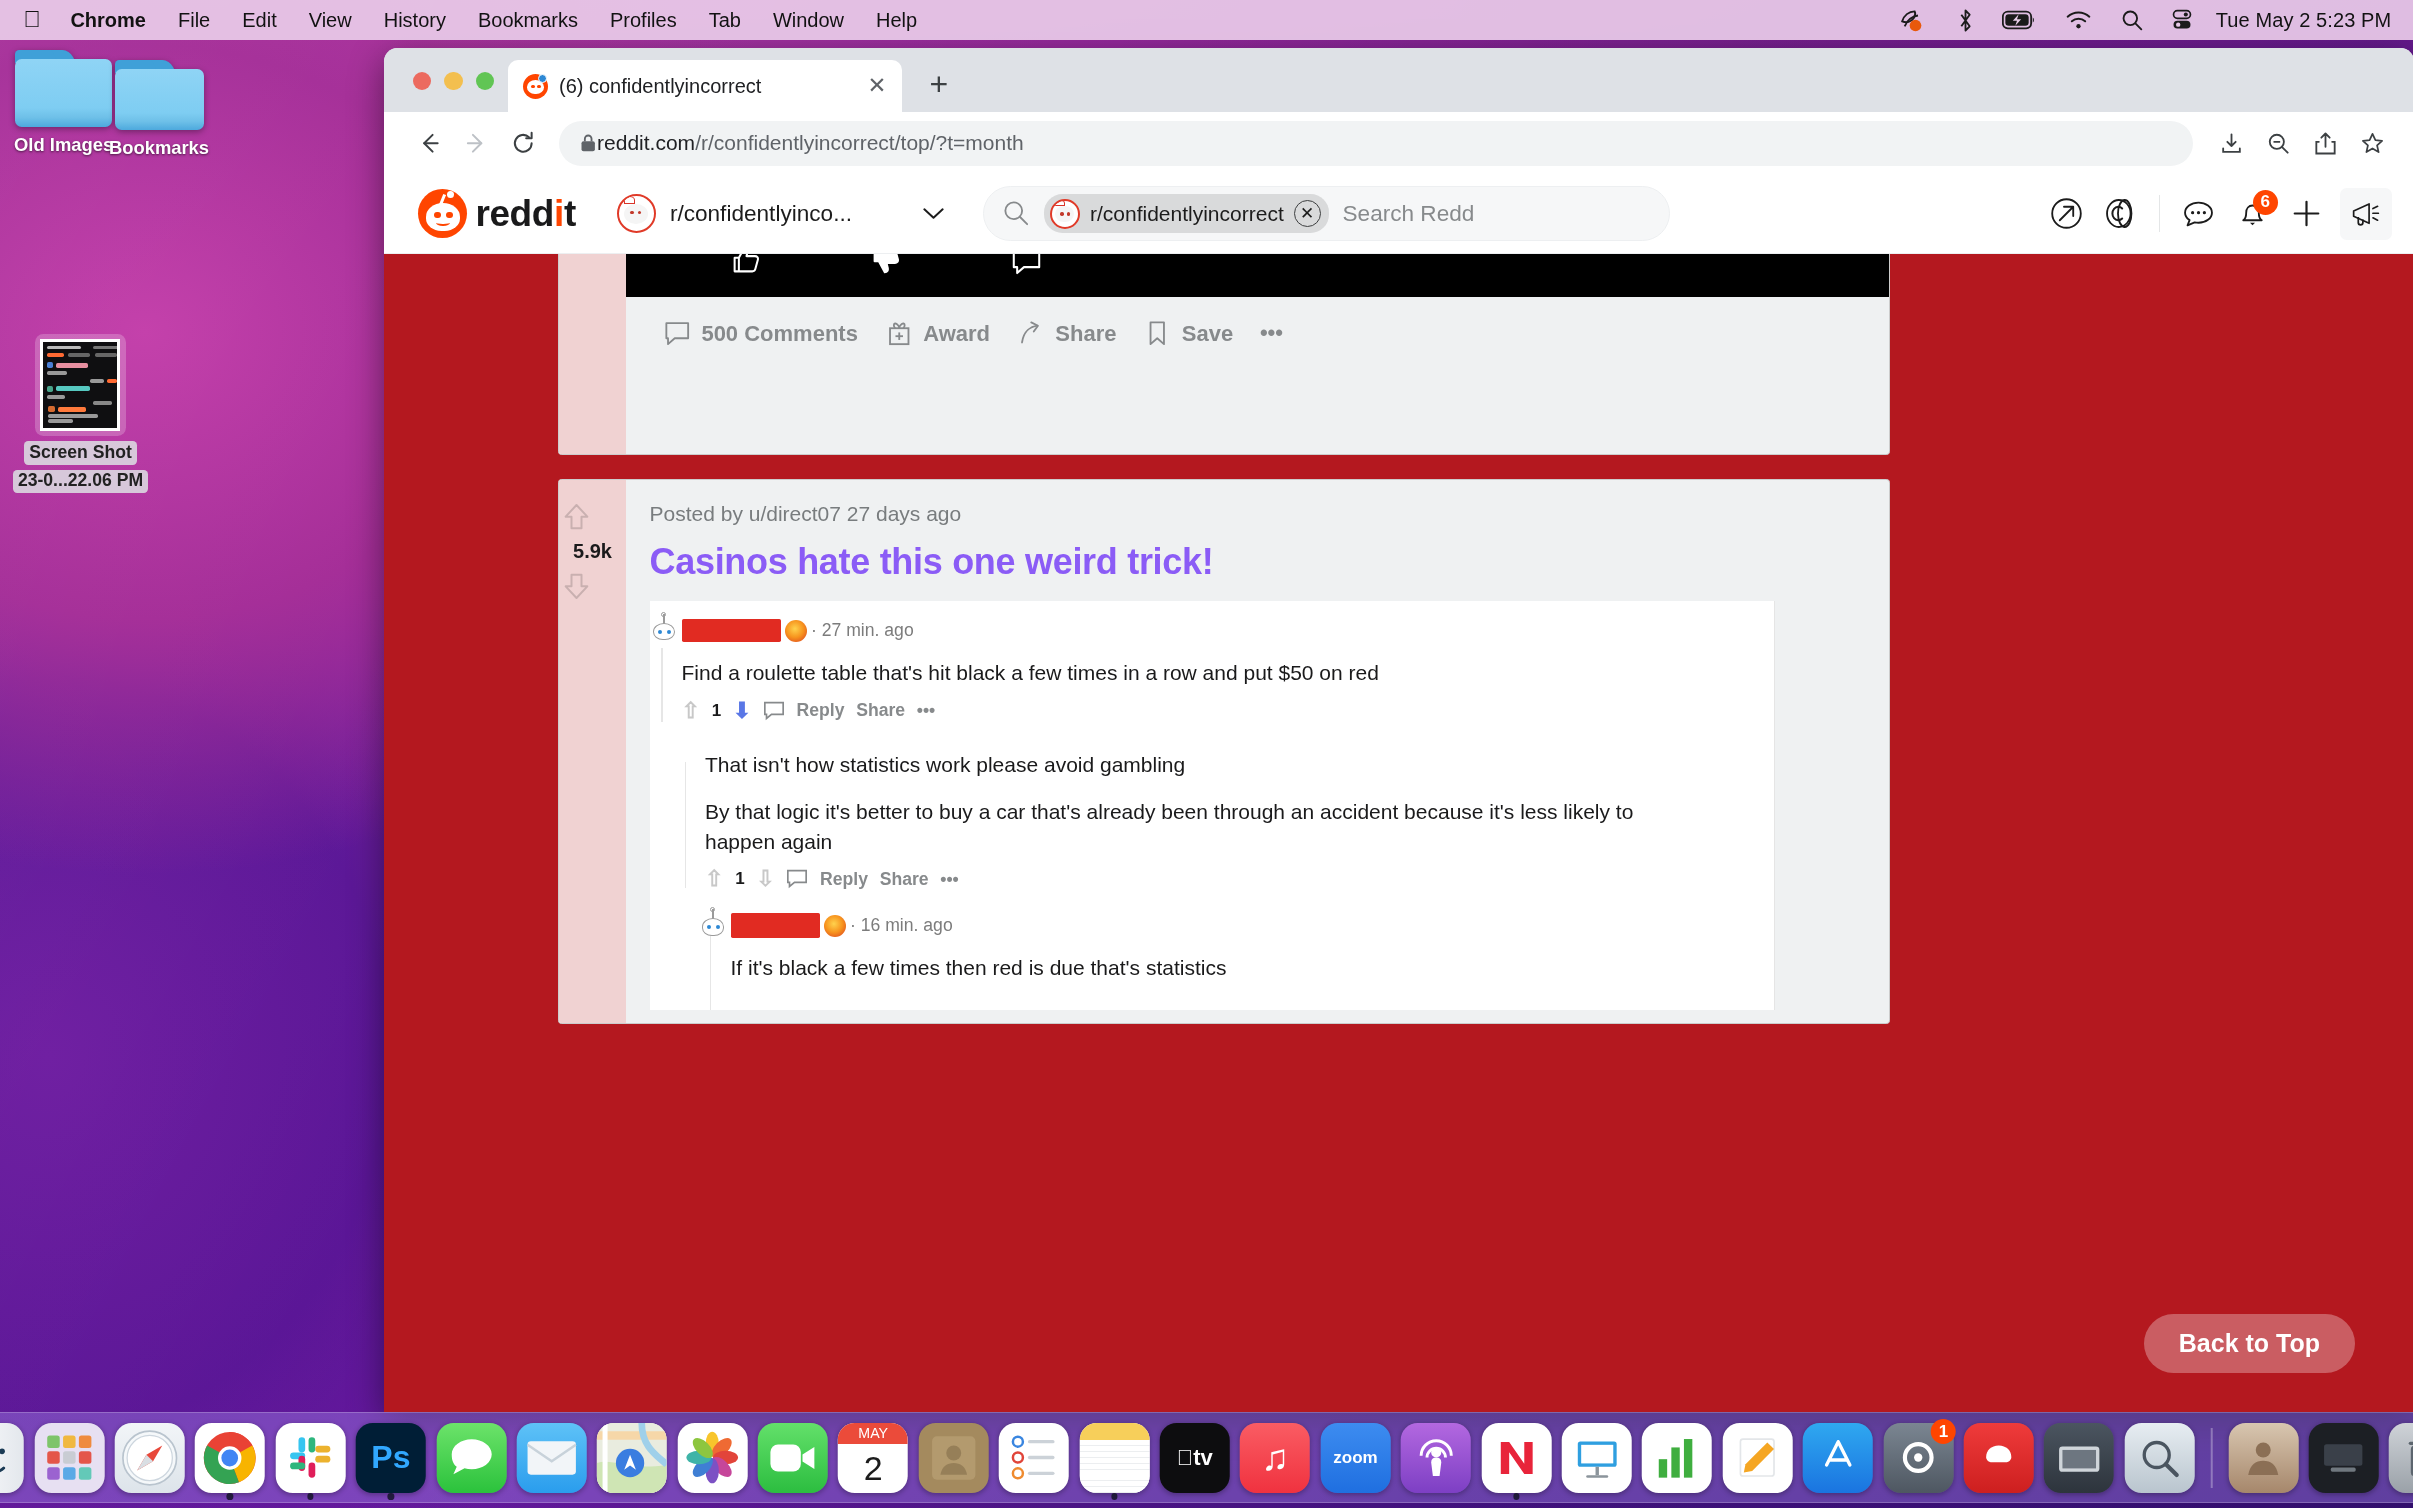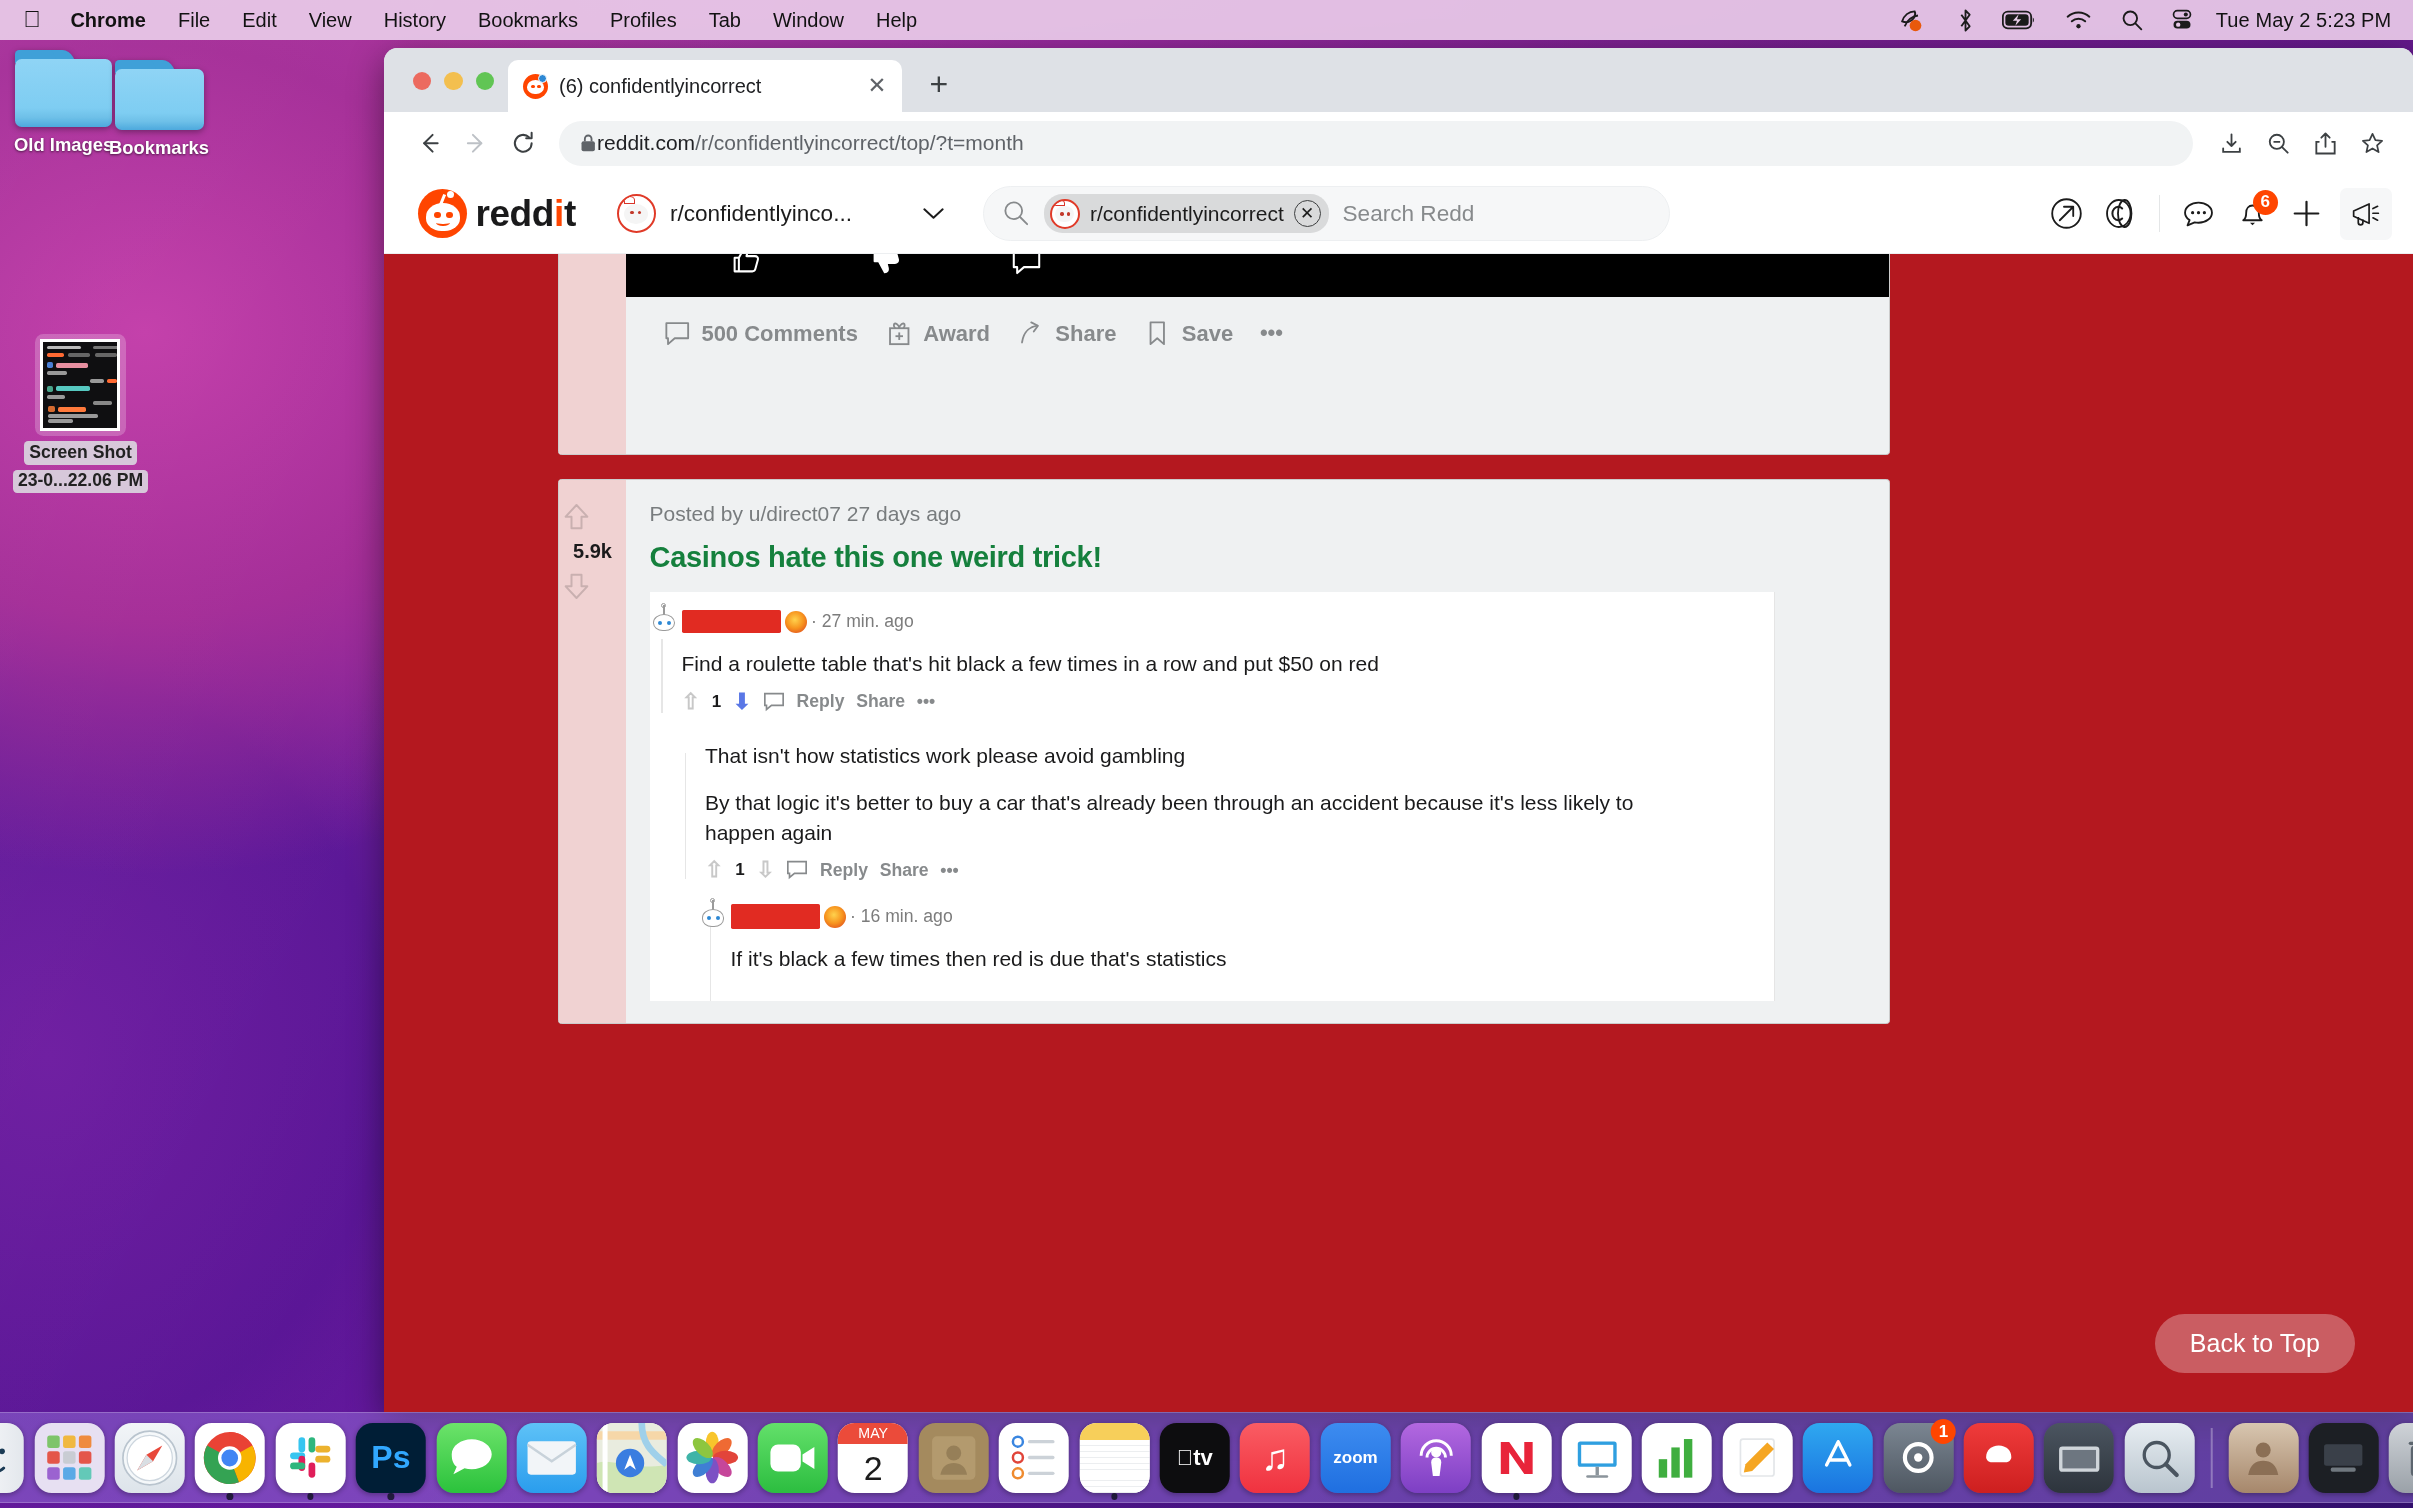--- a/index.html
+++ b/index.html
@@ -244,21 +244,21 @@
 
   .post-actions {
     display: flex; align-items: center; gap: 0; padding: 13.4px 0 13.4px 23.5px;
     color: #878a8c; font-size: 22px; font-weight: bold;
   }
   .pa-item { display:flex; align-items:flex-end; gap: 10px; padding: 8.4px 13.4px; border-radius: 3.4px; }
 
   
   #card2 { top: 225px; height: 545px; }
   .posted-by { font-size: 21px; color: #787c7e; padding: 22px 0 0 23.5px; }
-  .post-title { font-size: 29px; color: #15803d; font-weight: bold; padding: 15px 0 0 23.5px; letter-spacing: -0.3px; }
+  .post-title { font-size: 36px; color: #8b5cf6; font-weight: bold; padding: 15px 0 0 23.5px; letter-spacing: -0.3px; }
 
   .shot { margin: 18.4px 0 0 23.5px; width: 1125px; background:#fff; position: relative;
     border-left: 0; }
   .shot::after {
     content:""; position:absolute; right:0; top:0; bottom: 0; width:0.8px; background:#e5e5e5;
   }
   .cmt { position: relative; padding-left: 0; }
   .cmt-head { display:flex; align-items:center; gap: 4px; height: 35px; }
   .snoo { width: 28.5px; height: 34px; flex:none; position: relative; }
   .snoo .s-head { position:absolute; left:3.4px; top:9.2px; width:22px; height:17.6px; background:#fff;
@@ -279,21 +279,21 @@
     font-size: 17.6px; color: #878a8c; font-weight: bold; }
   .up-arrow { color:#c8c8c8; font-size:22px; line-height:1; }
   .down-arrow { color:#5a77e6; font-size:22px; line-height:1; }
   .sc { color: #1a1a1b; font-size: 17px; font-weight: bold; }
   .thread-line { position:absolute; left: 11.7px; top: 35px; bottom: 0; width: 1.7px; background:#e6e6e6; }
 
   
   #back-to-top {
     position: absolute; right: 59px; bottom: 39px;
     background: rgba(255,255,255,0.30); color: #fff;
-    font-size: 25px; font-weight: normal;
+    font-size: 25px; font-weight: bold;
     padding: 15px 35px; border-radius: 34px;
     z-index: 30;
   }
 
   
   #dock {
     position: absolute; left: 50%; transform: translateX(-50%);
     bottom: 5px; height: 91px;
     background: rgba(160,130,230,0.42);
     border: 0.8px solid rgba(255,255,255,0.22);

